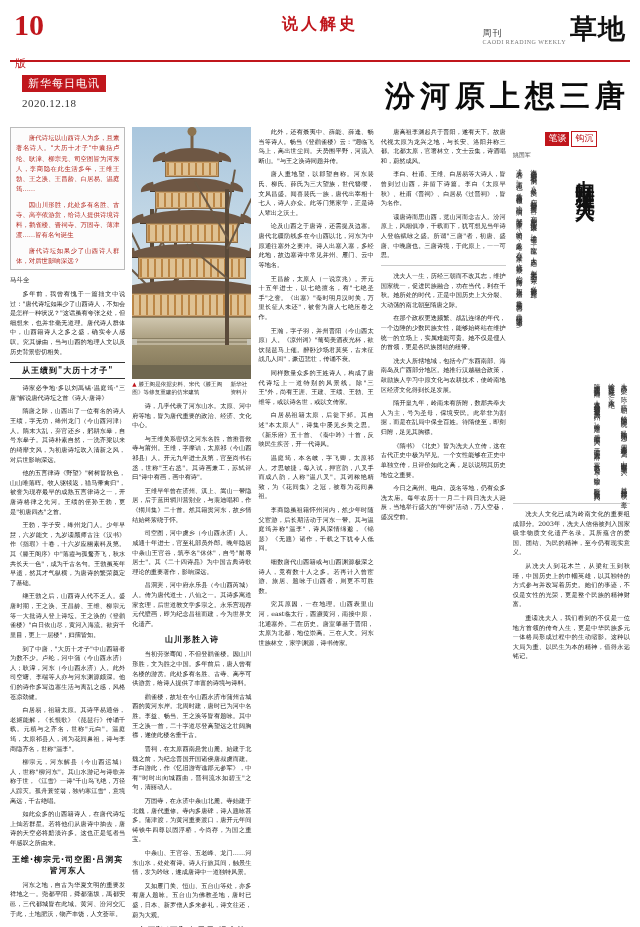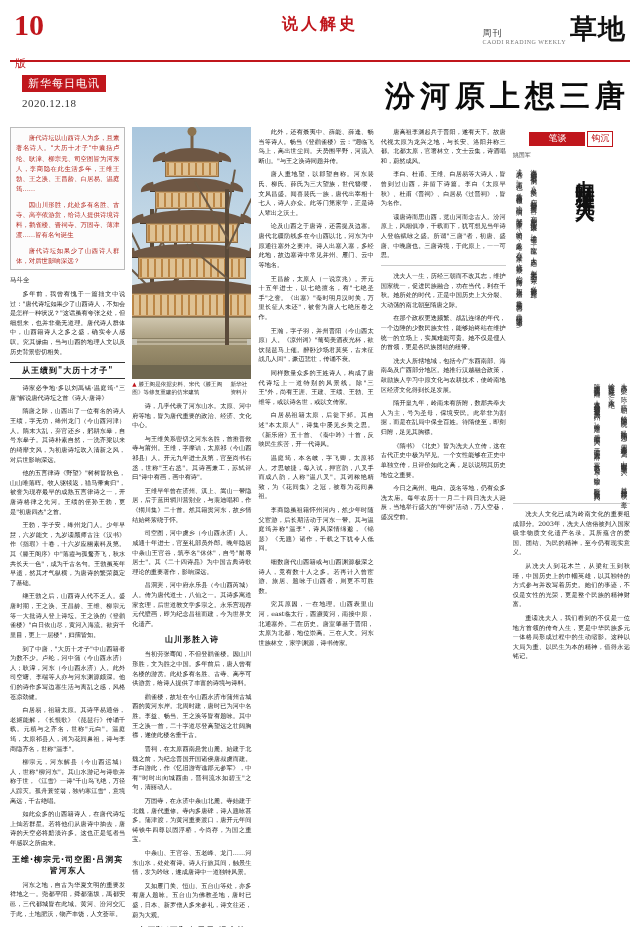--- a/index.html
+++ b/index.html
@@ -98,21 +98,21 @@
   .finial:after { content:""; position:absolute; left:-3px; top:-5px; width:9px; height:9px; border-radius:50%; background:#8d7450; }
   .base { margin:0 auto; height:22px; background:linear-gradient(#cfc6ae,#ada183); border:1px solid #8a7f63; }
   .stairs { margin:0 auto; height:10px; background:repeating-linear-gradient(#bdb39a 0 2px,#9c9278 2px 4px); }
 
   .caption { font-size:5.6px; color:#333; margin-top:2px; display:flex; justify-content:space-between; font-family:"DejaVu Sans", sans-serif; }
   .caption .c-left:before { content:"▲ "; color:#c0161c; }
 
   
   .col-ornament { text-align:center; margin-bottom:4px; }
   .seal { display:inline-flex; gap:2px; align-items:center; }
-  .seal .sq { background:#c0161c; color:#fff; font-size:9px; padding:2px 19px; line-height:1.1; font-family:"DejaVu Sans", sans-serif; }
+  .seal .sq { background:#c0161c; color:#fff; font-size:9px; padding:2px 3px; line-height:1.1; font-family:"DejaVu Sans", sans-serif; }
   .seal .sq2 { border:1px solid #c0161c; color:#c0161c; font-size:9px; padding:2px 3px; line-height:1.1; font-family:"DejaVu Sans", sans-serif; }
   .small-label { font-size:6px; color:#555; margin:3px 0 4px 0; }
 
   
   .vtitle {
     writing-mode:vertical-rl; text-orientation:upright;
     font-size:19px; font-weight:bold; letter-spacing:4px;
     font-family:"DejaVu Serif", serif; color:#111; height:150px;
     margin:0 auto; display:block;
   }

